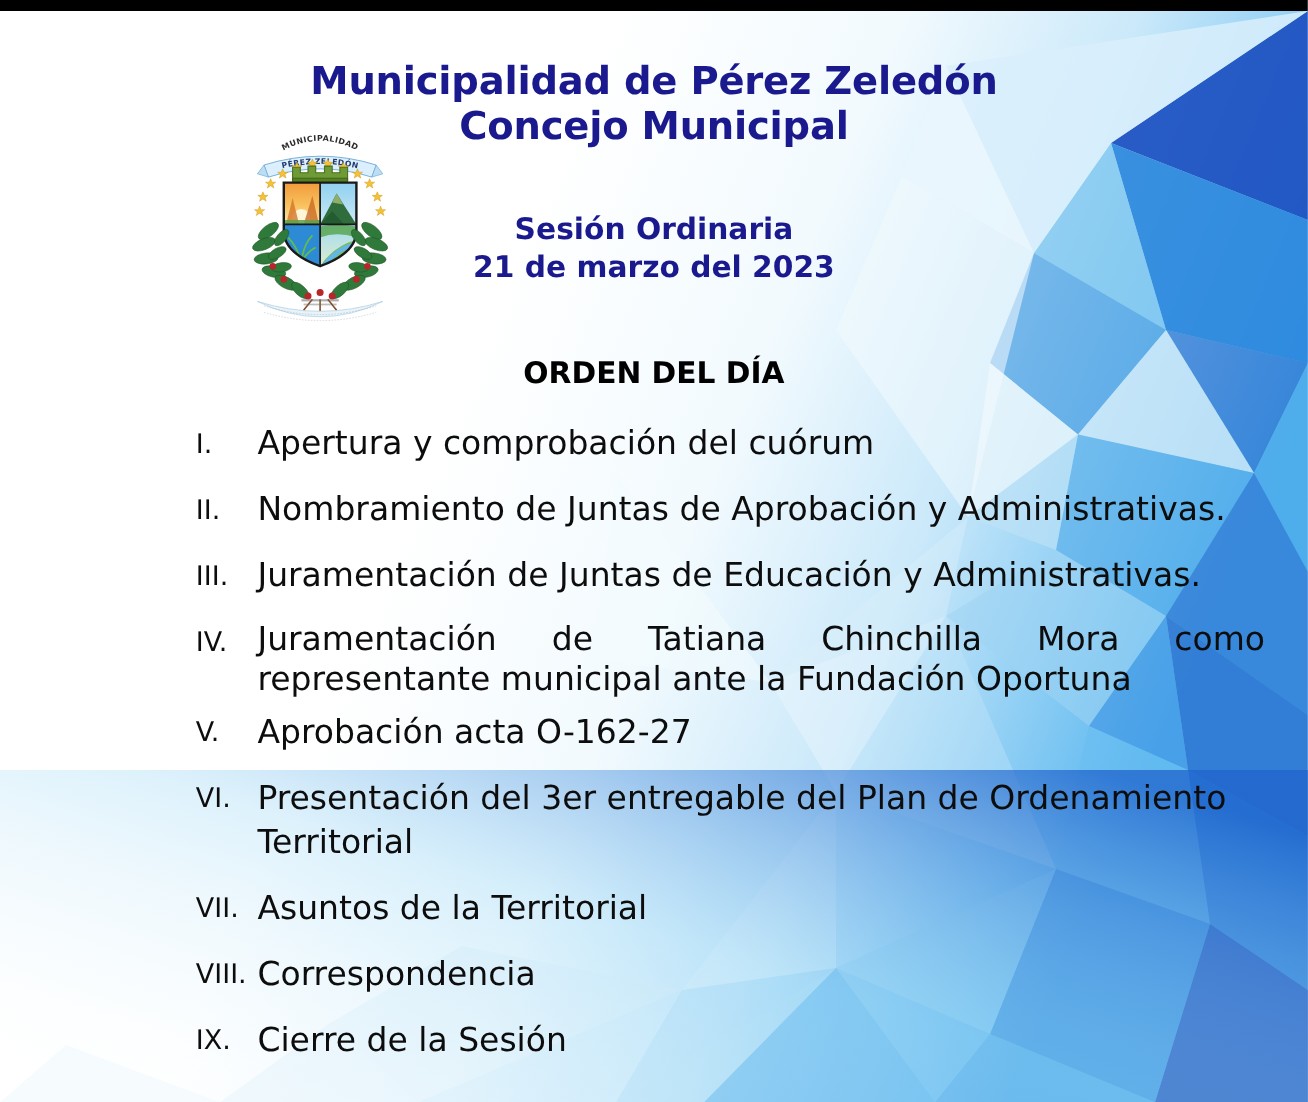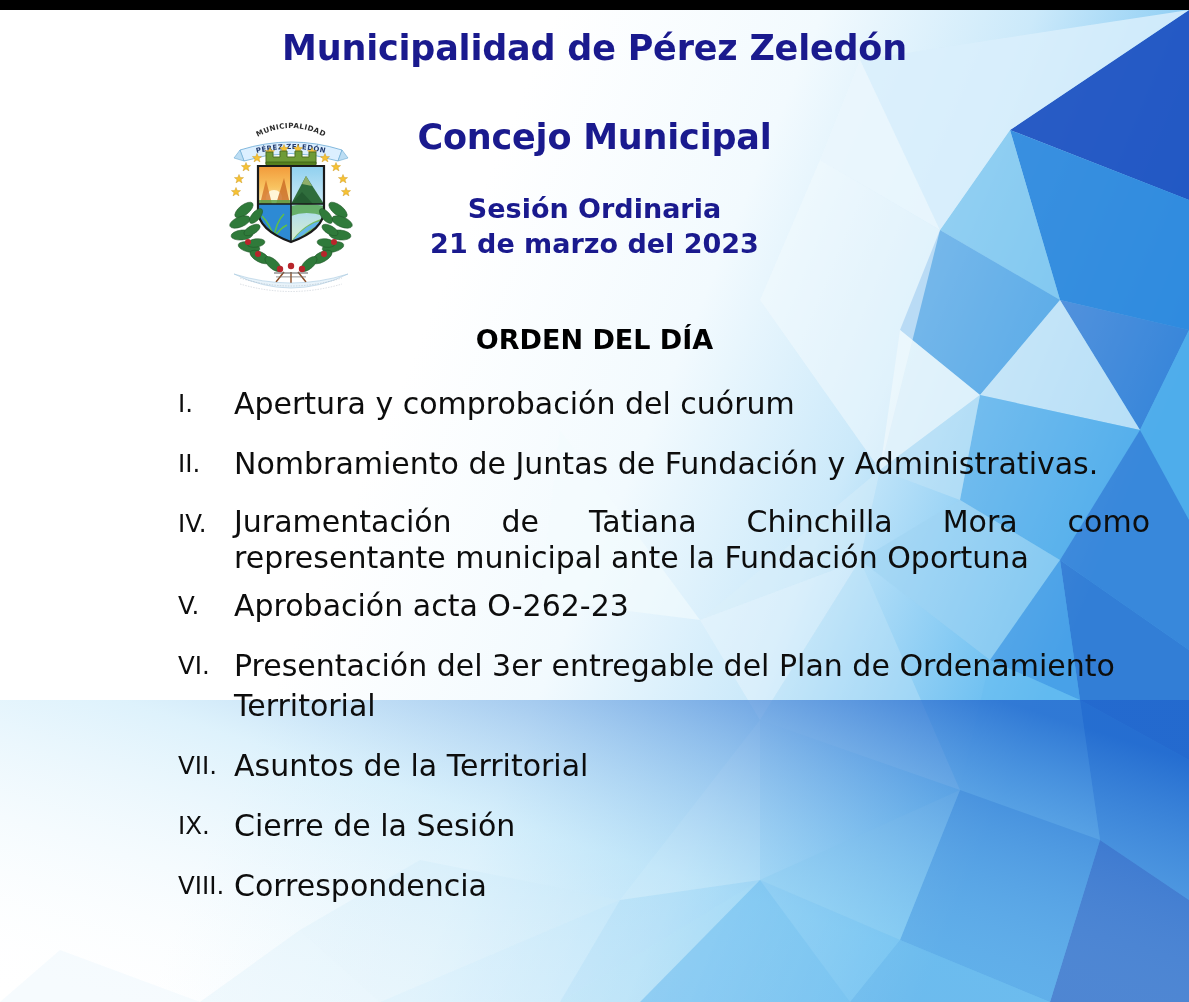--- a/index.html
+++ b/index.html
@@ -45,31 +45,31 @@
   
   #content {
     position: absolute;
     inset: 0;
     z-index: 3;
   }
 
   
   #org-title {
     position: absolute;
-    top: 28px;
+    top: 54px;
     left: 0;
     width: 1189px;
     text-align: center;
     color: #1a1a8e;
     font-weight: bold;
     font-size: 35px;
     line-height: 41px;
     letter-spacing: -0.2px;
   }
-  #org-title .line2 { display: block; margin-top: 48px; }
+  #org-title .line2 { display: block; }
 
   #emblem {
     position: absolute;
     left: 218px;
     top: 106px;
     width: 146px;
     height: 196px;
   }
 
   #session-block {
@@ -360,50 +360,54 @@
 
     <div id="agenda-list">
 
       <div class="agenda-item">
         <span class="numeral">I.</span>
         <span class="label">Apertura y comprobación del cuórum</span>
       </div>
 
       <div class="agenda-item">
         <span class="numeral">II.</span>
-        <span class="label">Nombramiento de Juntas de Fundación y Administrativas.</span>
-      </div>
-
+        <span class="label">Nombramiento de Juntas de Aprobación y Administrativas.</span>
+      </div>
+
+      <div class="agenda-item">
+        <span class="numeral">III.</span>
+        <span class="label">Juramentación de Juntas de Educación y Administrativas.</span>
+      </div>
 
       <div class="agenda-item justified">
         <span class="numeral">IV.</span>
         <span class="label">Juramentación de Tatiana Chinchilla Mora como representante municipal ante la Fundación Oportuna</span>
       </div>
 
       <div class="agenda-item">
         <span class="numeral">V.</span>
-        <span class="label">Aprobación acta O-262-23</span>
+        <span class="label">Aprobación acta O-162-27</span>
       </div>
 
       <div class="agenda-item">
         <span class="numeral">VI.</span>
         <span class="label">Presentación del 3er entregable del Plan de Ordenamiento Territorial</span>
       </div>
 
       <div class="agenda-item">
         <span class="numeral">VII.</span>
         <span class="label">Asuntos de la Territorial</span>
       </div>
 
       <div class="agenda-item">
+        <span class="numeral">VIII.</span>
+        <span class="label">Correspondencia</span>
+      </div>
+
+      <div class="agenda-item">
         <span class="numeral">IX.</span>
         <span class="label">Cierre de la Sesión</span>
       </div>
 
-      <div class="agenda-item">
-        <span class="numeral">VIII.</span>
-        <span class="label">Correspondencia</span>
-      </div>
-
     </div>
 
   </div>
 </div>
 
 </body></html>

